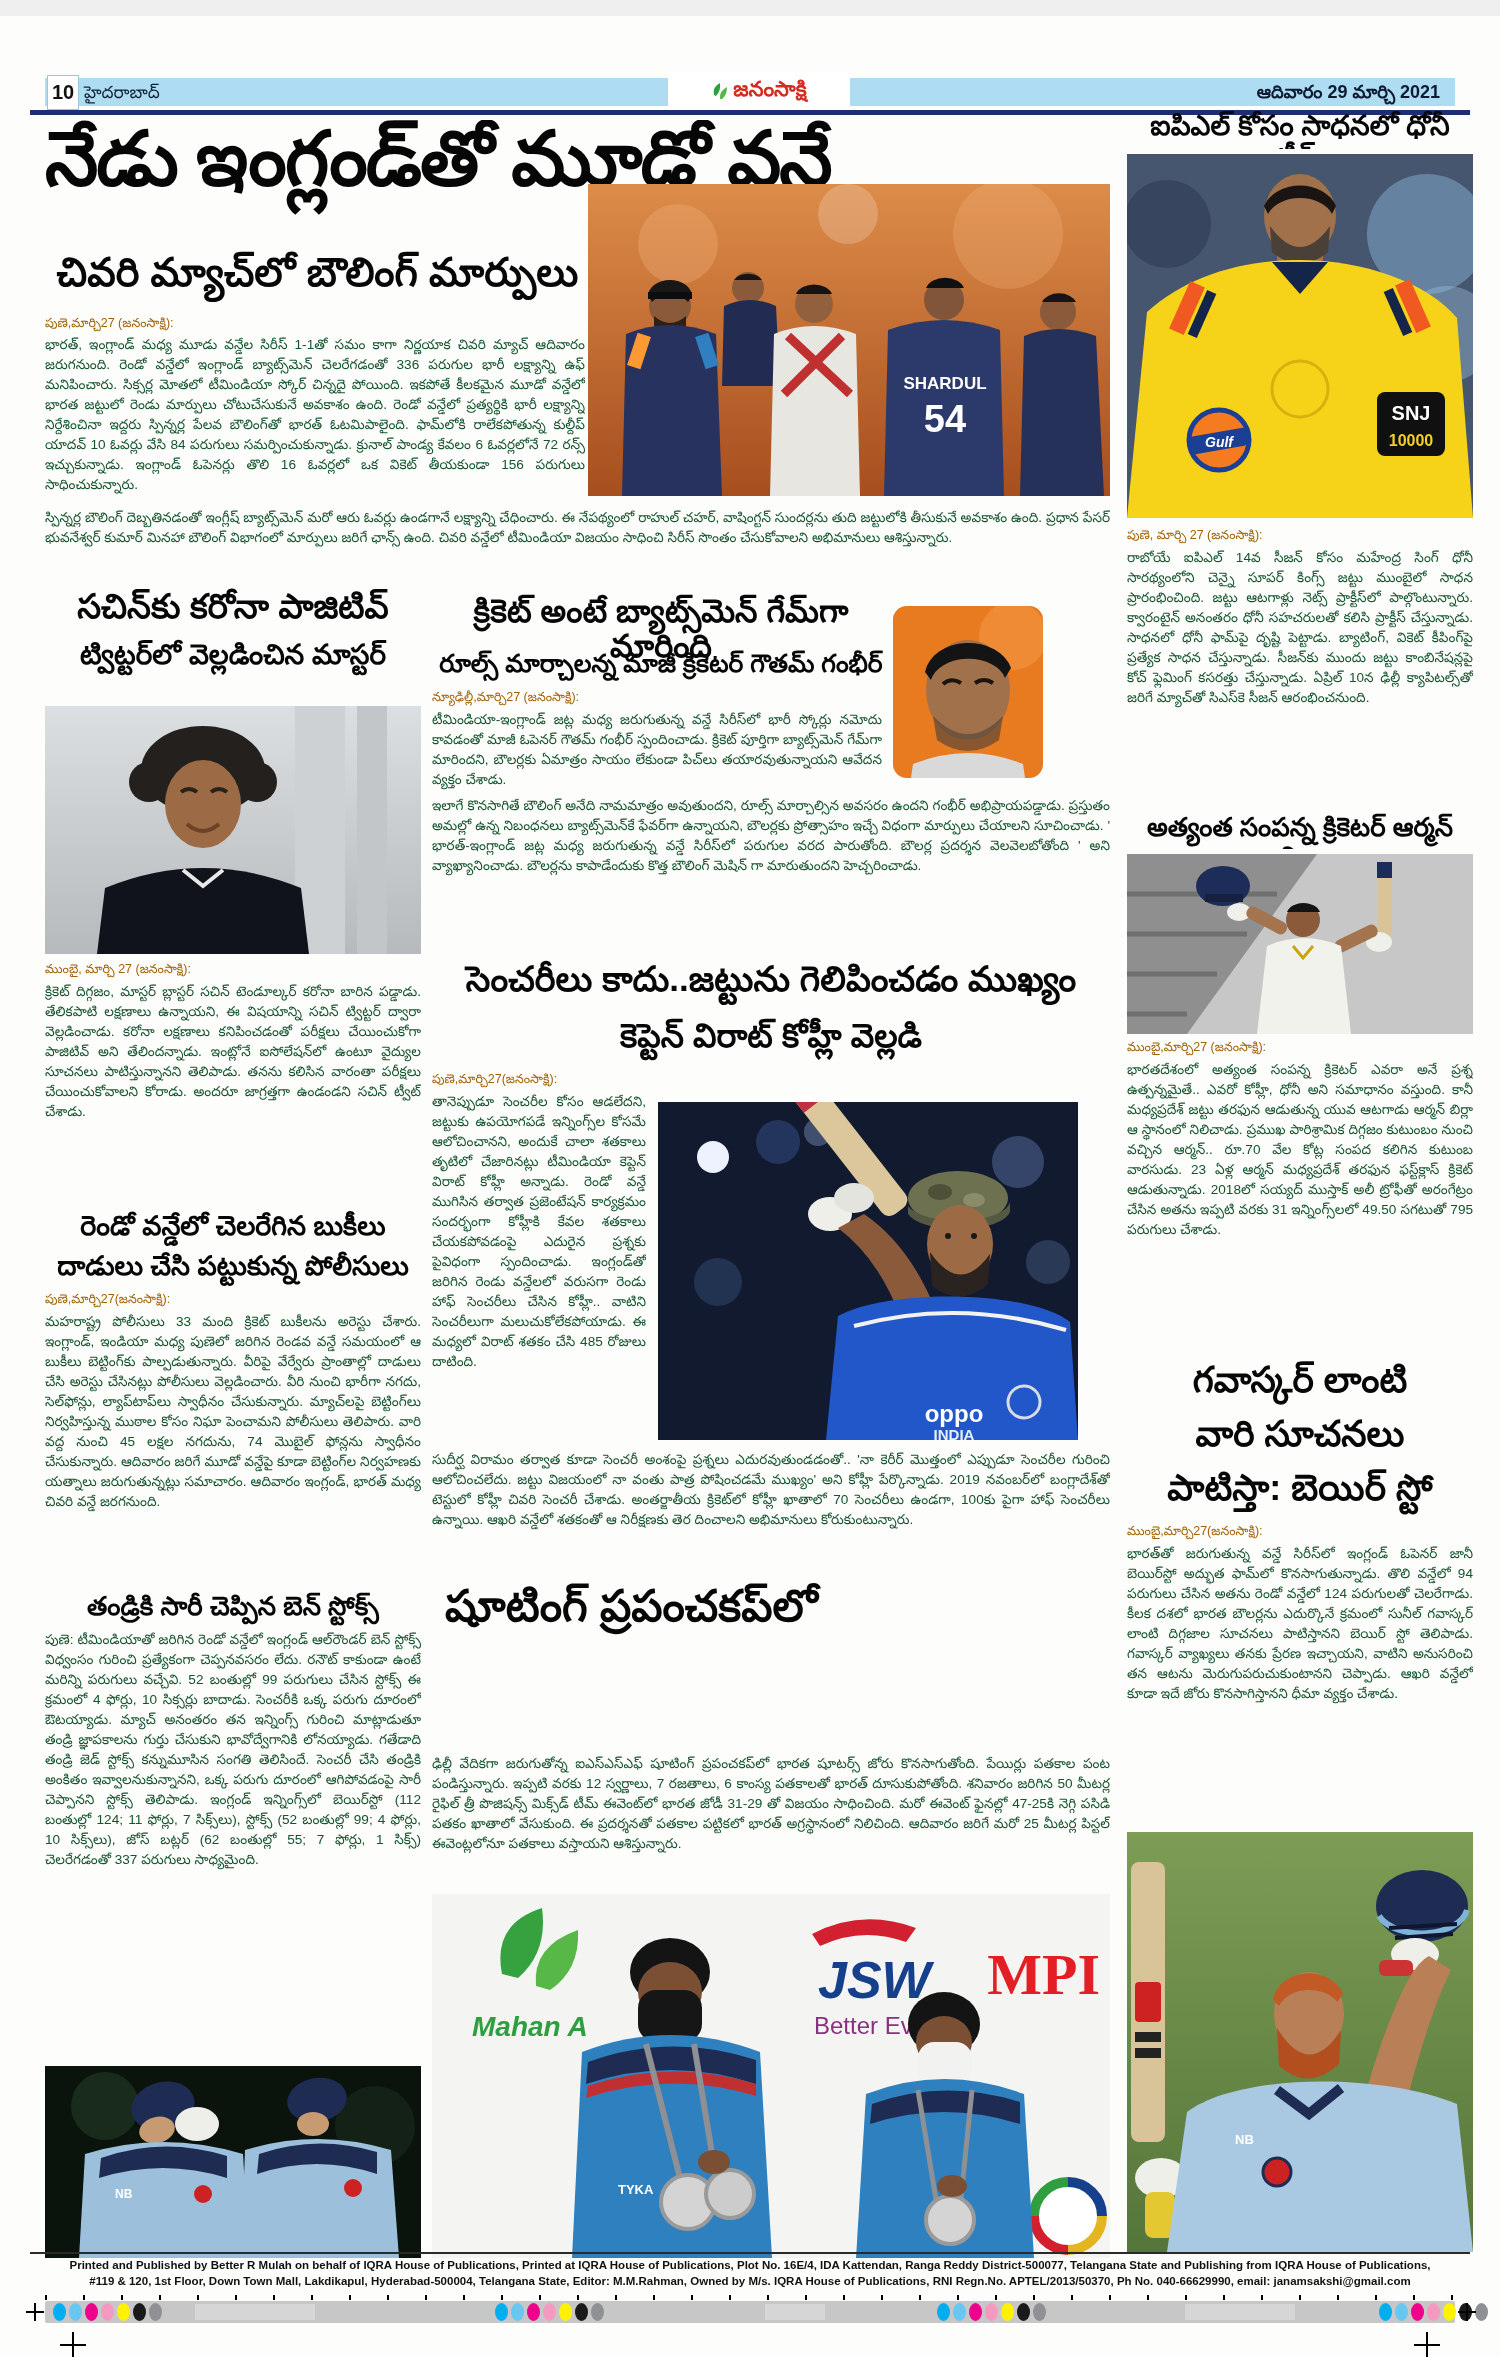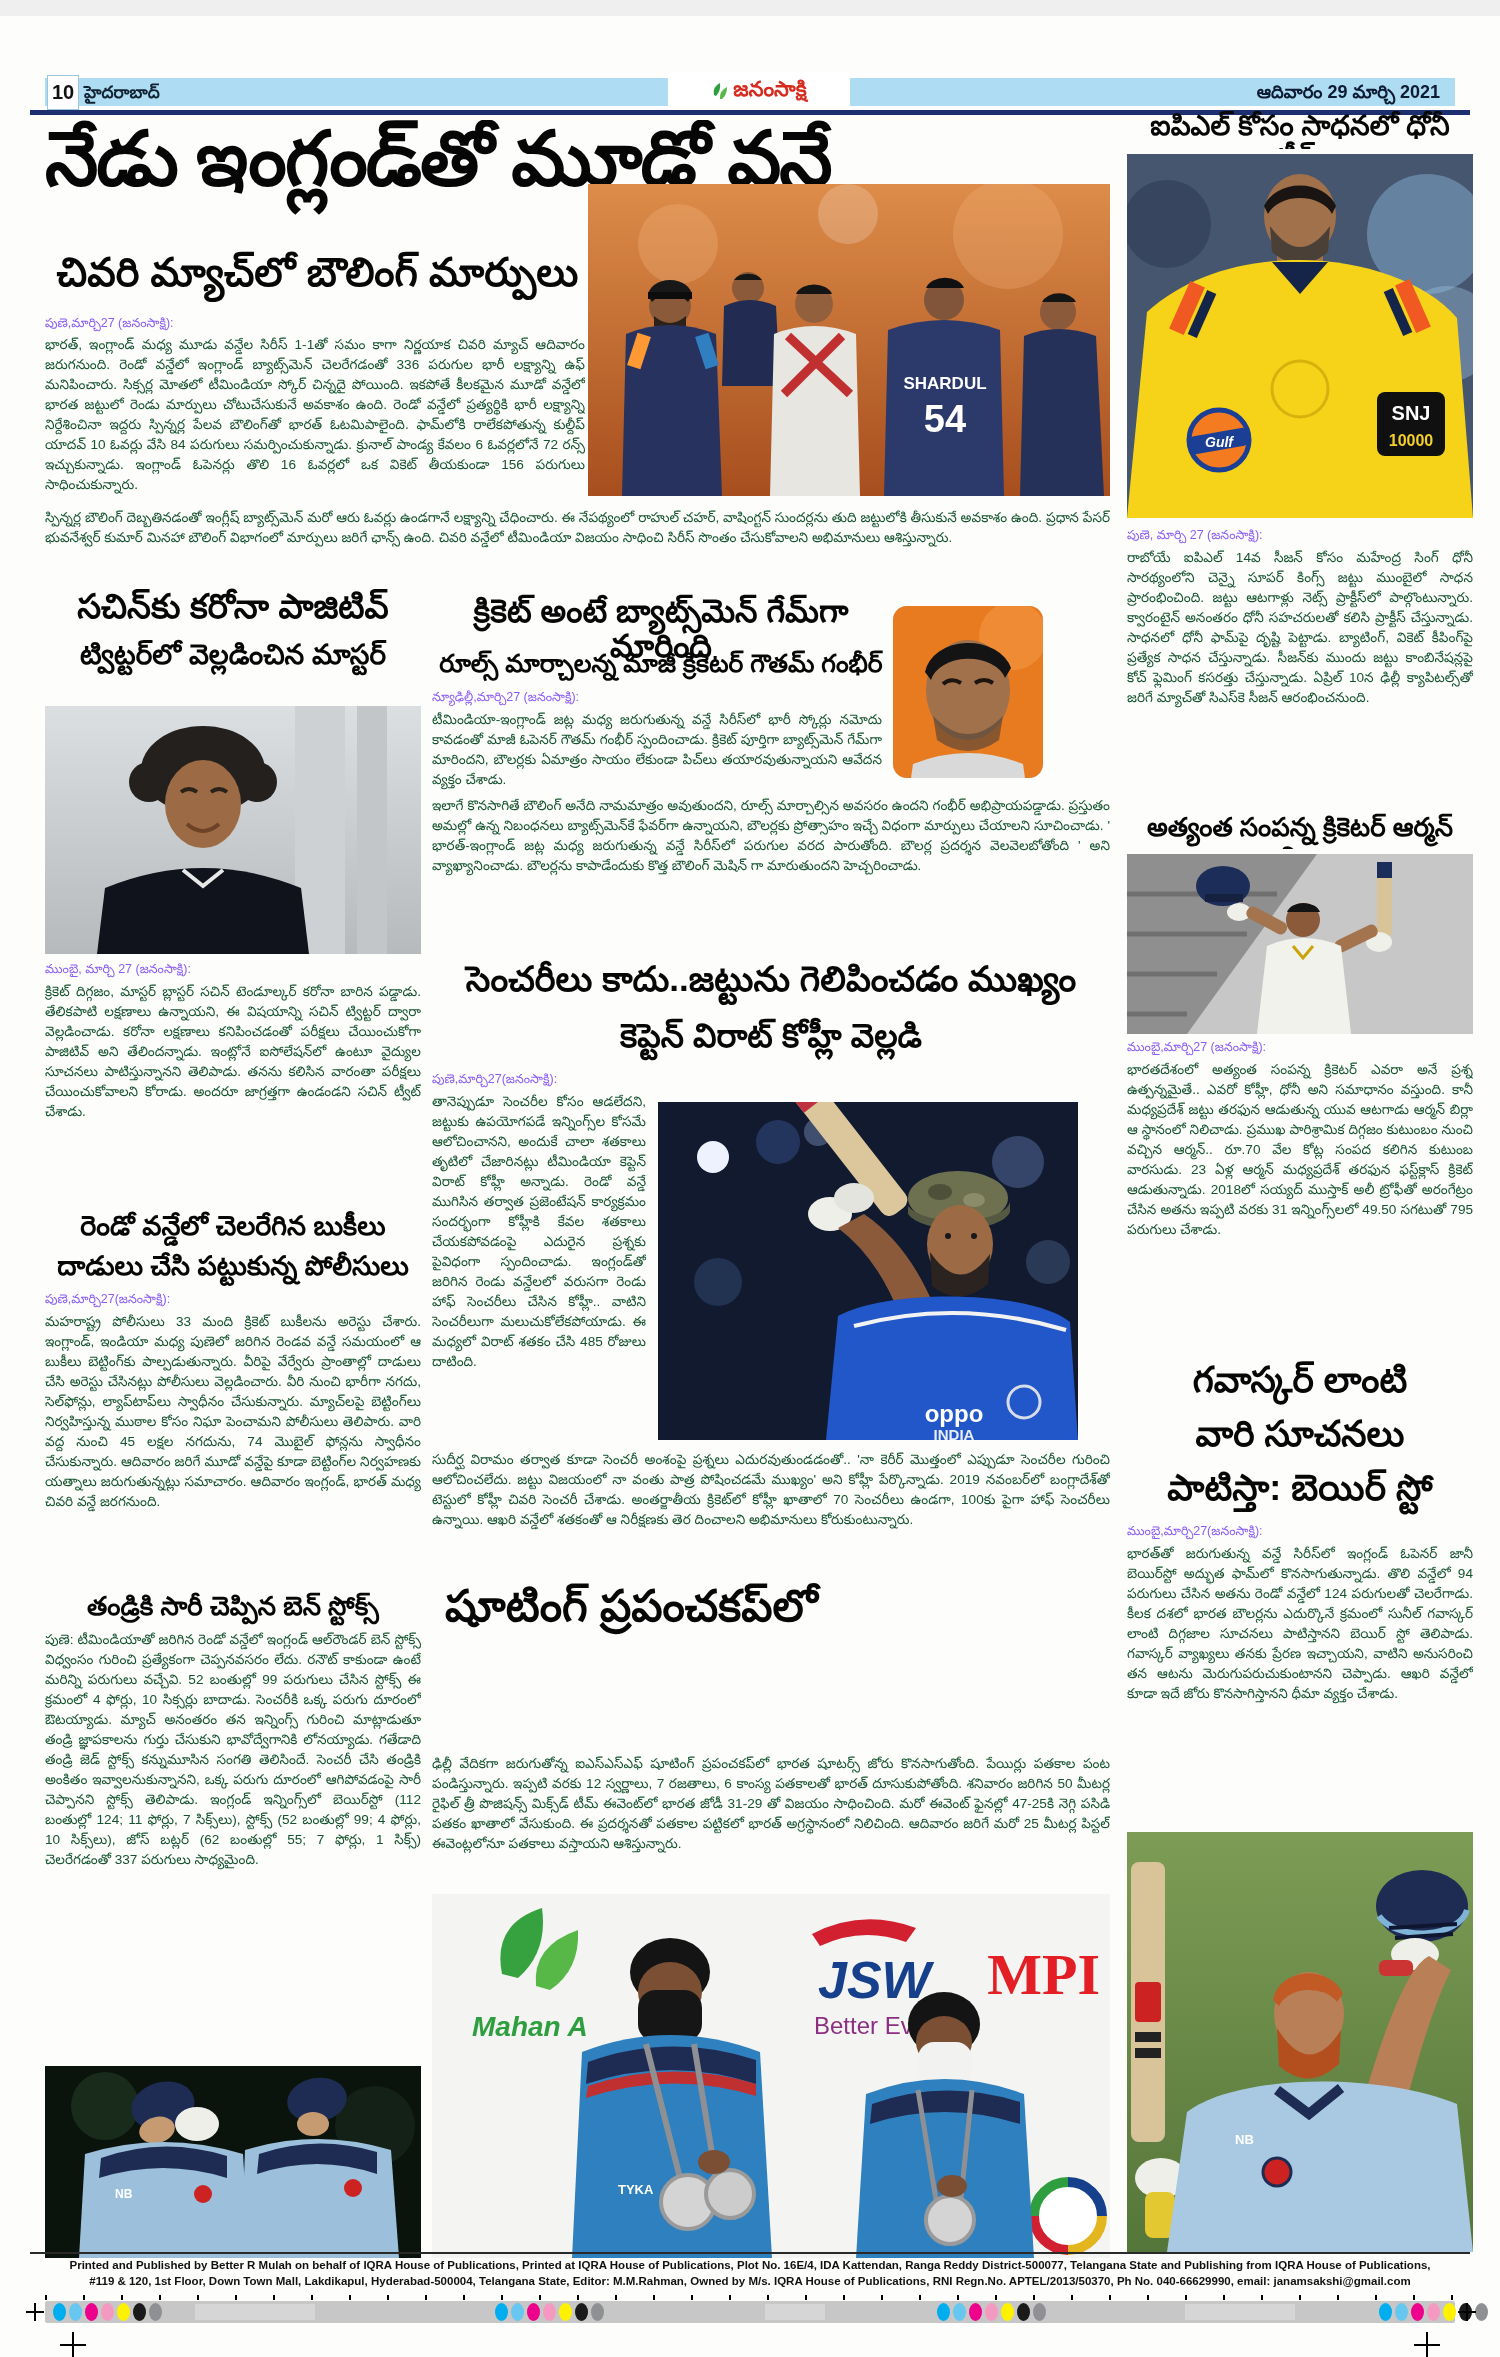--- a/index.html
+++ b/index.html
@@ -2,29 +2,29 @@
 <html><head>
 <meta charset="utf-8">
 <style>
   html,body{margin:0;padding:0;background:#efefef}
   .page{position:relative;width:1500px;height:2357px;background:#fdfdfb;
         font-family:"Liberation Sans",sans-serif;color:#111;overflow:hidden;margin:16px auto}
   .abs{position:absolute}
   .headbar{background:#aedcf2}
   .pageno{background:#fff;border:1px solid #9cc6dd;font-weight:700;font-size:20px;
           display:flex;align-items:center;justify-content:center}
-  .citytxt{font-size:17px;font-weight:700;color:#123}
+  .citytxt{font-size:17px;font-weight:400;color:#123}
   .datetxt{font-size:18px;font-weight:700;color:#0d1b33;text-align:right}
   .mastpatch{background:#fff;display:flex;align-items:center;justify-content:center;gap:4px}
   .masttxt{color:#d62b1f;font-weight:800;font-size:21px}
   .rule{background:#1e2f70}
   .h-xl{font-weight:800;line-height:1.02;letter-spacing:-2px;color:#060606;white-space:nowrap}
   .head{font-weight:800;color:#070707;line-height:1.1}
   .center{text-align:center}
-  .byline{font-size:12.5px;color:#8b5cf6}
+  .byline{font-size:12.5px;color:#a16207}
   .body-txt{font-size:13.6px;line-height:1.47;text-align:justify;color:#14532d;overflow:hidden}
   .photo{overflow:hidden;background:#d8d8d8}
   .photo svg{display:block;width:100%;height:100%}
   .foot-line{font-size:11.5px;font-weight:700;color:#111;text-align:center;white-space:nowrap}
   .ticks{background:repeating-linear-gradient(90deg,#000 0 2px,transparent 2px 38px)}
   .regbar{background:#c7c7c7;border-radius:2px}
   .regseg{background:#d6d6d6}
   .reg-group{position:absolute;top:2px;display:flex;gap:3px}
   .reg-dot{width:13px;height:18px;border-radius:50%}
   .cross{background:linear-gradient(#000,#000) center/100% 2px no-repeat,

